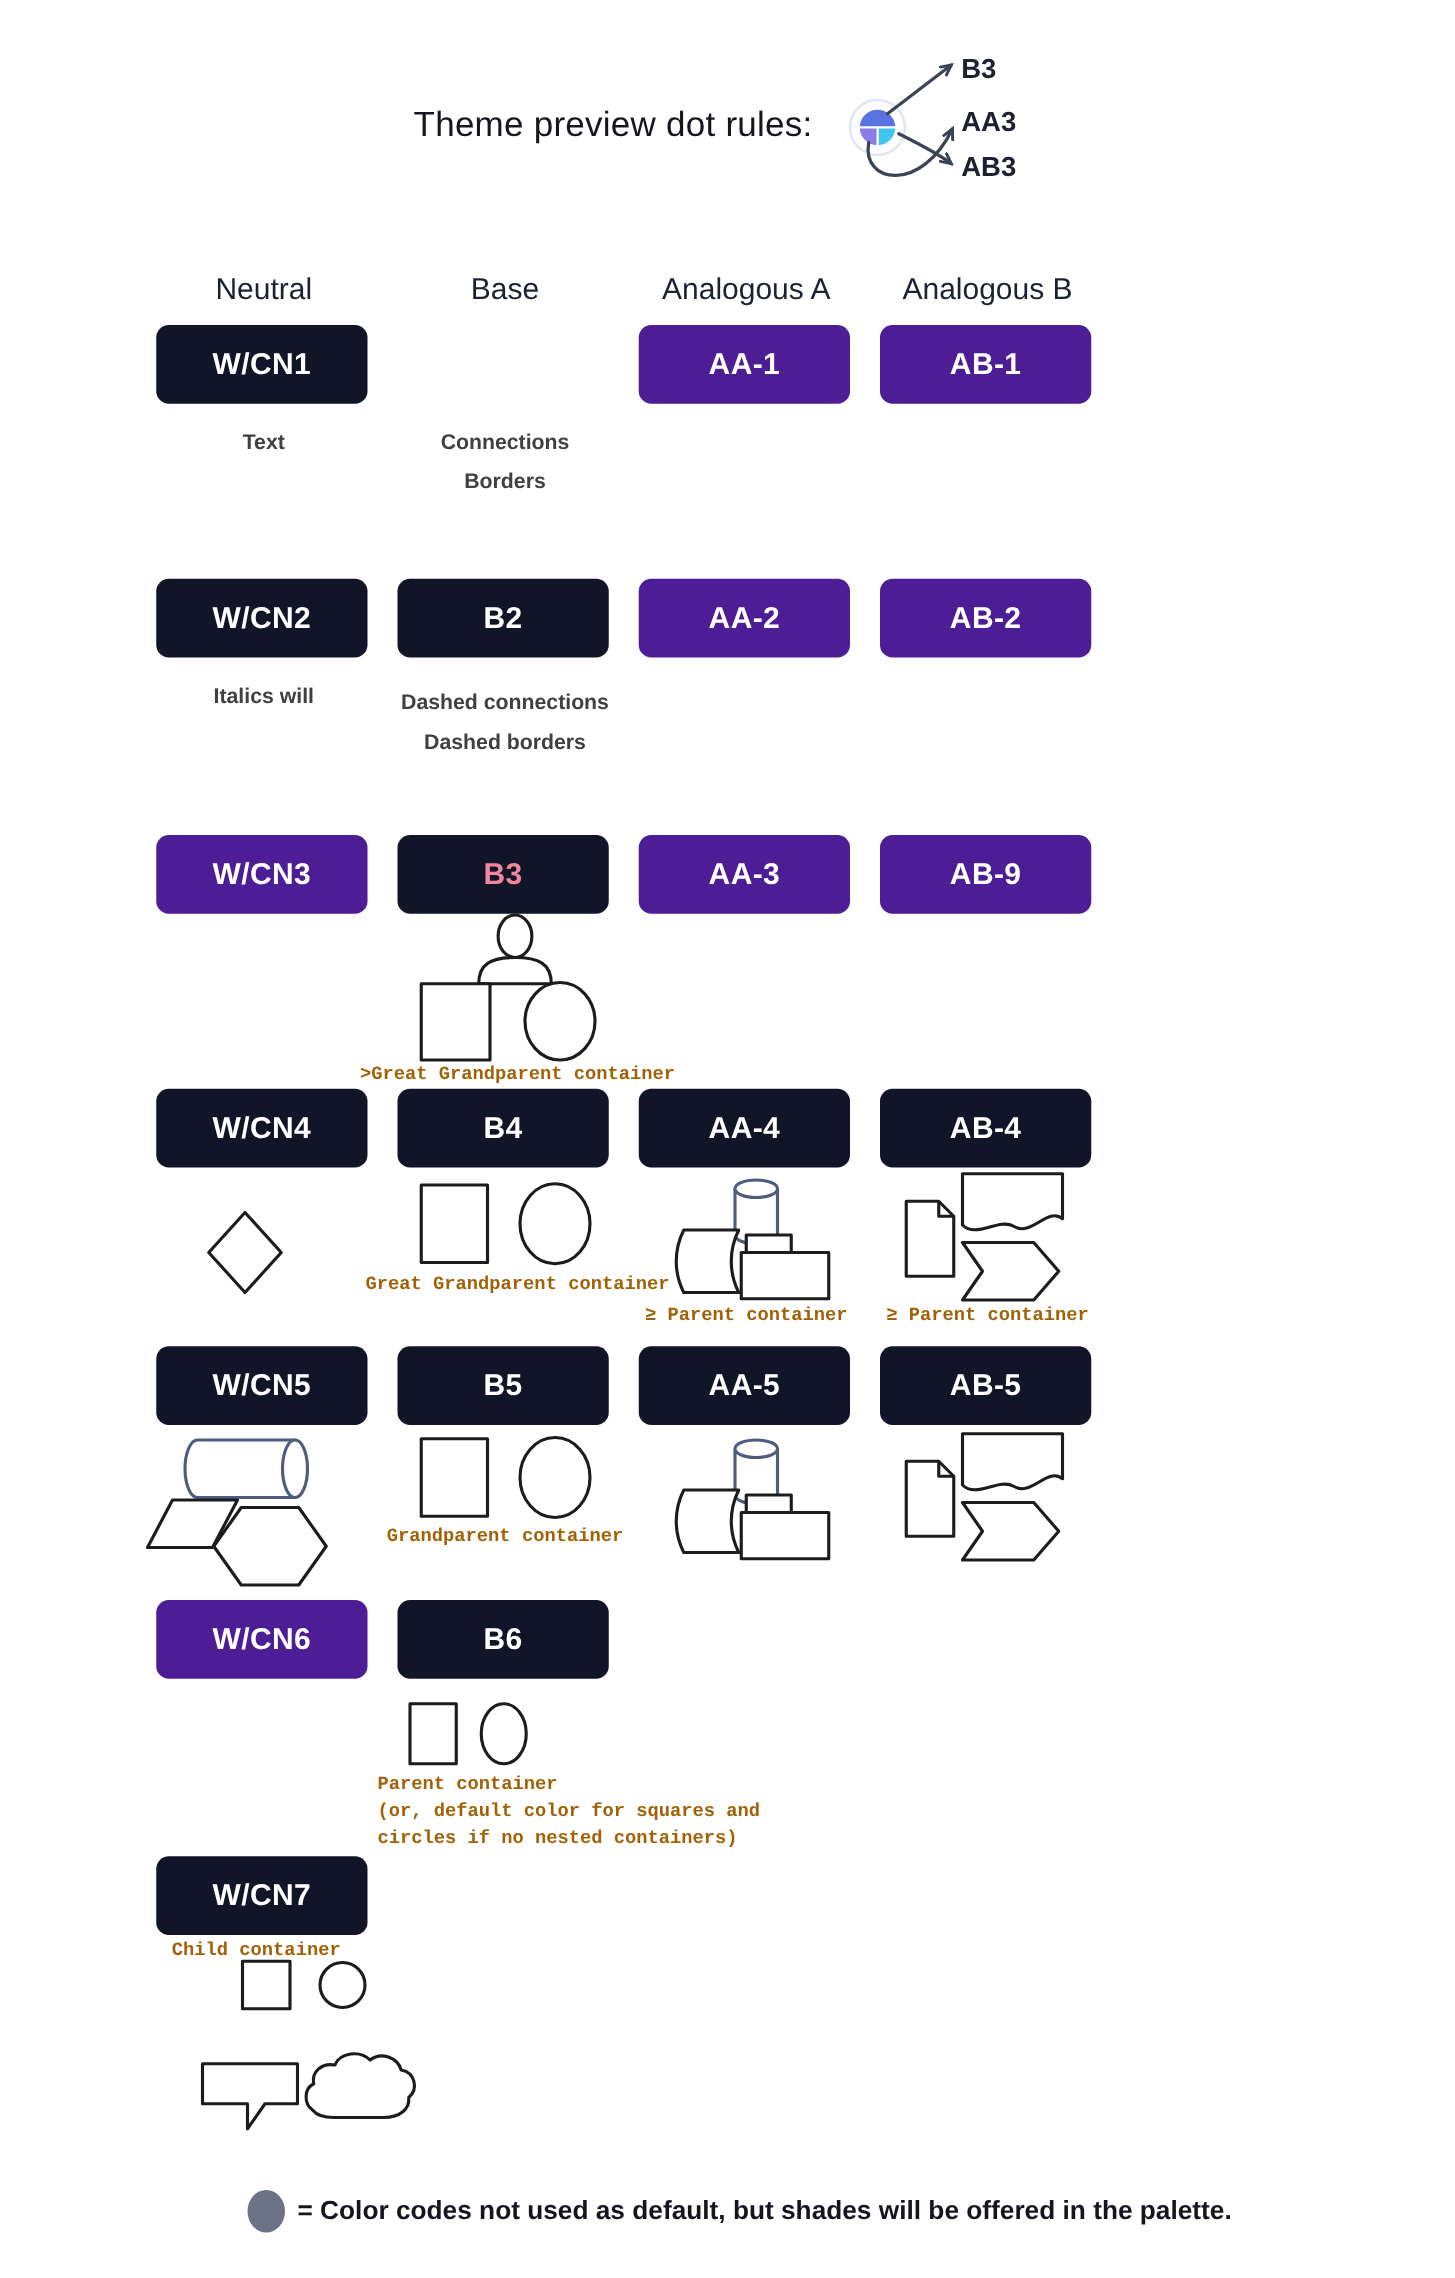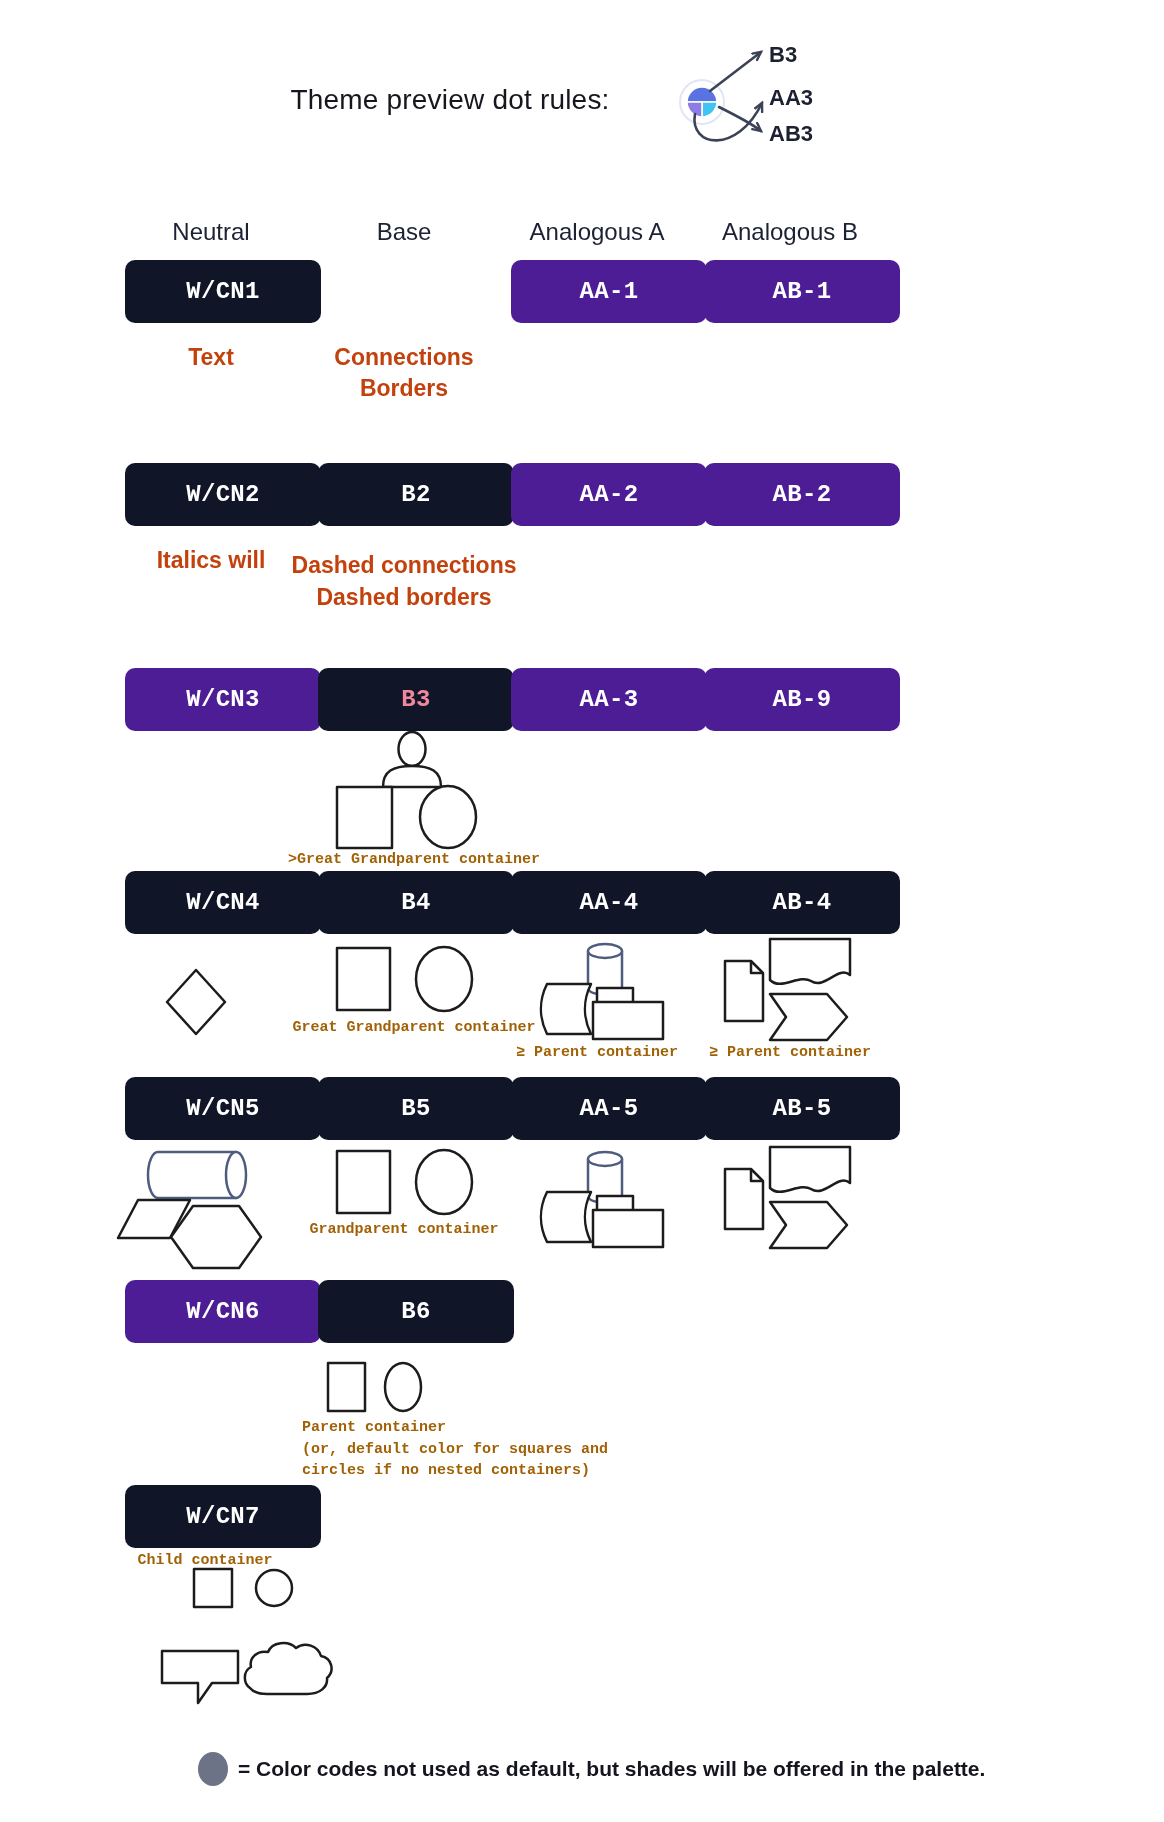--- a/index.html
+++ b/index.html
@@ -1,32 +1,32 @@
 <!DOCTYPE html>
 <html><head>
 <meta charset="utf-8">
 <style>
   html,body{margin:0;padding:0;background:#fff;font-family:"Liberation Sans",sans-serif;}
   .stage{position:relative;width:1164px;height:1822px;background:#ffffff;overflow:hidden;}
   .stage svg{position:absolute;overflow:visible;}
 
-  .title{position:absolute;left:250px;top:84px;width:400px;text-align:center;
+  .title{position:absolute;left:250px;top:84px;width:400px;text-align:right;
          font-size:28px;font-weight:500;color:#16161e;letter-spacing:.2px;}
 
   .colhead{position:absolute;font-size:24px;font-weight:400;color:#1c2134;white-space:nowrap;}
   .center-x{transform:translateX(-50%);}
 
-  .swatch{position:absolute;width:196px;height:63px;border-radius:10px;
+  .swatch{position:absolute;width:169px;height:63px;border-radius:10px;
           display:flex;align-items:center;justify-content:center;
-          font-size:24px;font-weight:600;letter-spacing:.3px;color:#ffffff;font-family:Liberation Mono, monospace;}
+          font-size:24px;font-weight:600;letter-spacing:.3px;color:#ffffff;}
   .swatch.dark{background:#101528;}
   .swatch.gray{background:#4c1d95;}
   .swatch.dark-pink{background:#101528;color:#f1879d;}
 
-  .cap{position:absolute;font-size:23px;font-weight:700;color:#c2410c;white-space:nowrap;}
+  .cap{position:absolute;font-size:17px;font-weight:700;color:#404040;white-space:nowrap;}
   .smallcap{position:absolute;font-size:15px;font-weight:700;color:#a16207;white-space:nowrap;font-family:Liberation Mono, monospace;}
 
   .shape{fill:#ffffff;stroke:#1c1c1c;stroke-width:2.5;stroke-linejoin:round;}
   .shape-blue{stroke:#4e5c7e;}
   .noline{fill:none;}
   .arrow{fill:none;stroke:#3c4356;stroke-width:2.6;stroke-linecap:round;}
   .dotlabel{font-family:"Liberation Sans",sans-serif;font-size:22px;font-weight:600;fill:#1c2030;}
 
   .legend-dot{position:absolute;left:198px;top:1752px;width:30px;height:34px;
               border-radius:50%;background:#6d7386;}

